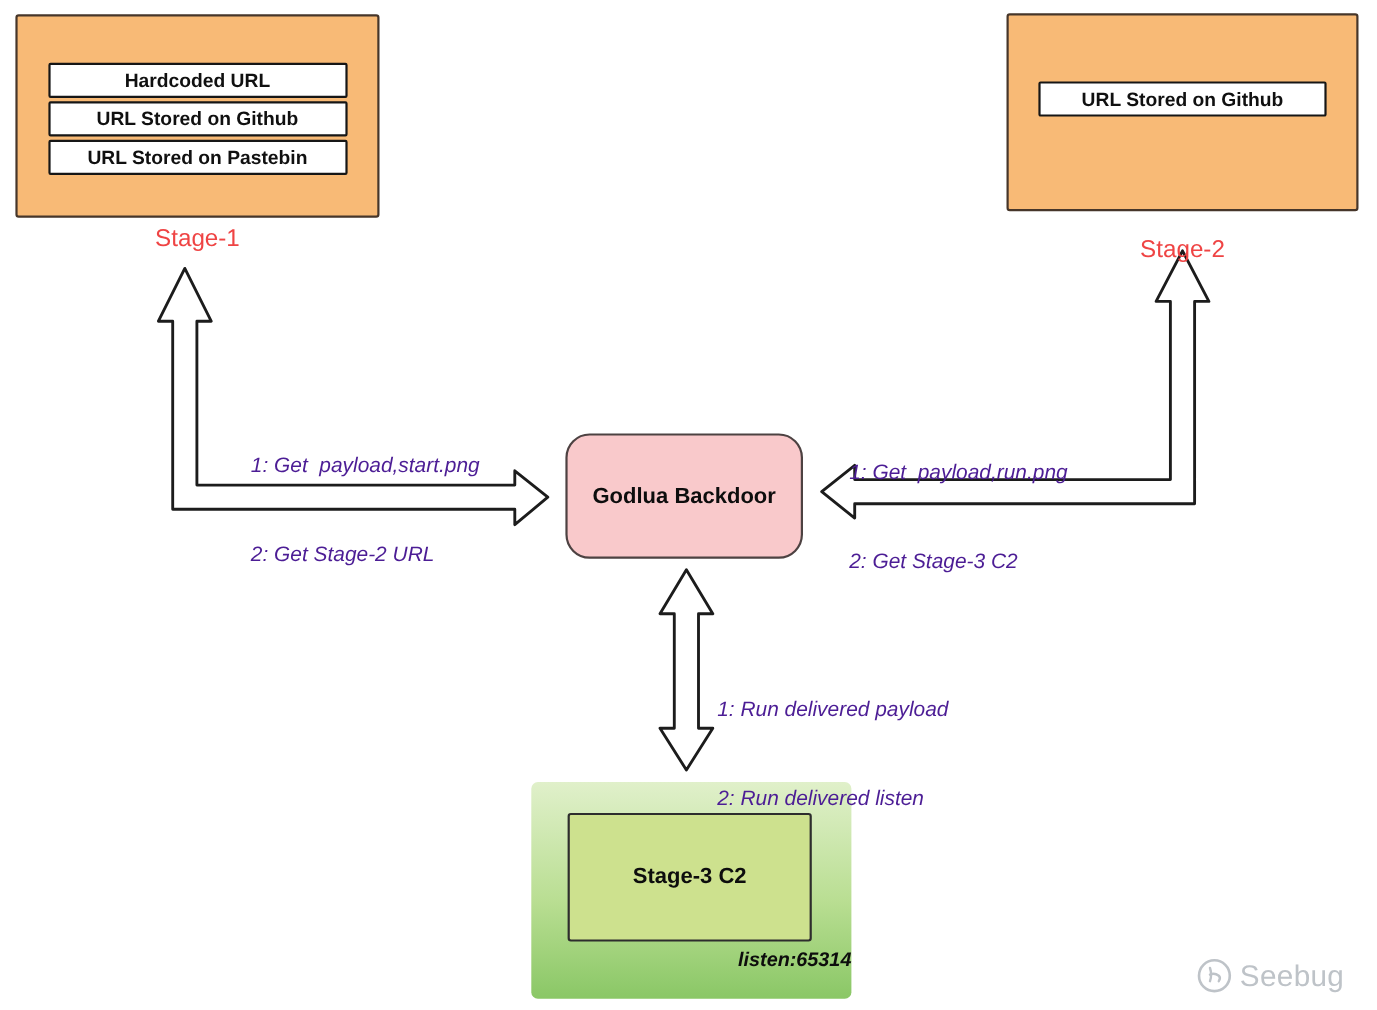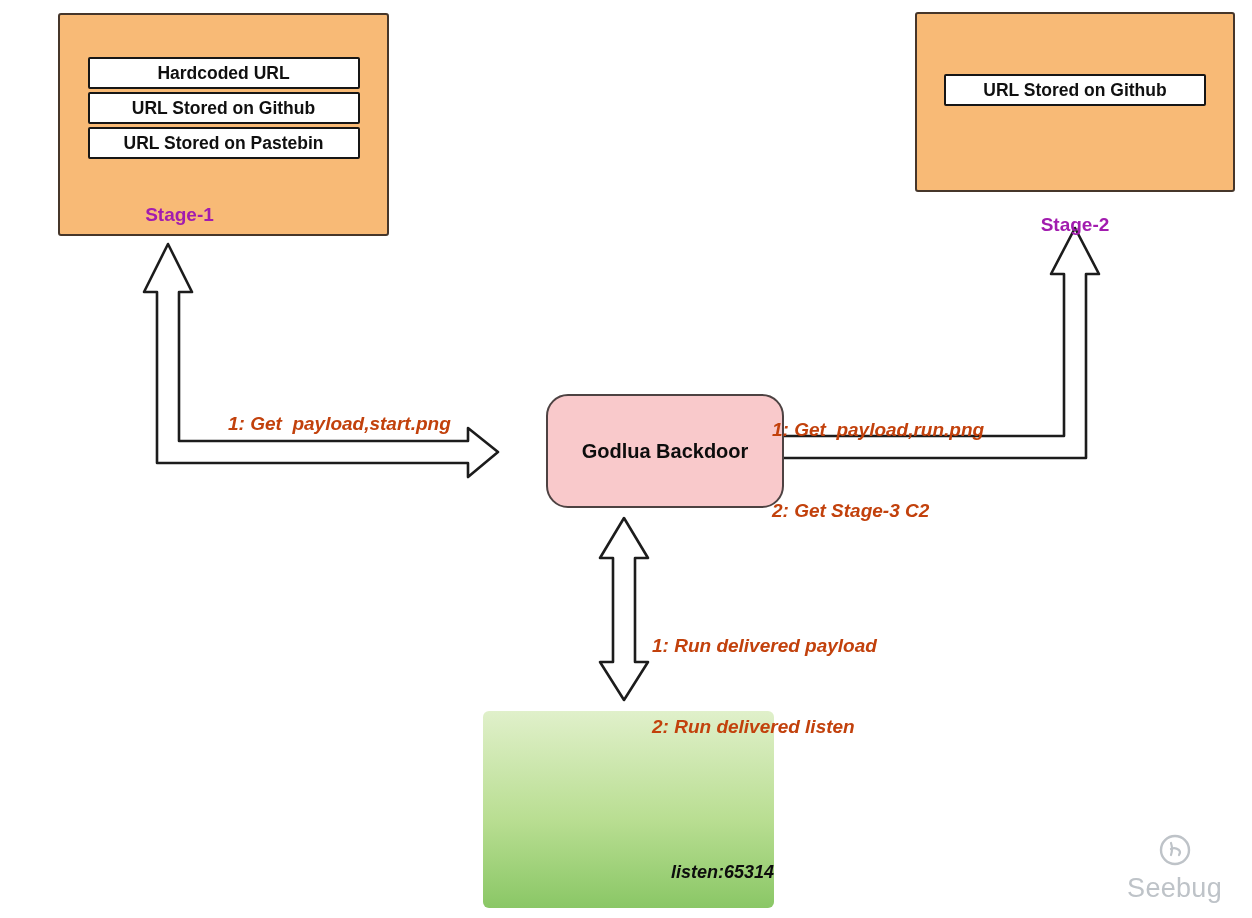--- a/index.html
+++ b/index.html
@@ -7,67 +7,67 @@
   body { font-family:"Liberation Sans", sans-serif; color:#111; }
 
   .canvas { position:relative; width:1252px; height:918px; background:#ffffff; overflow:hidden; }
 
   .arrows-layer { position:absolute; left:0; top:0; width:1252px; height:918px; }
   .arrow { fill:#ffffff; stroke:#1c1c1c; stroke-width:2.6; stroke-linejoin:round; }
 
   .node { position:absolute; border:2px solid #46362a; border-radius:3px; }
   .orange { background:#f8ba76; }
 
-  .stage1-node { left:14px; top:13px; width:331px; height:223px; padding-top:42px;margin-left:44px; }
+  .stage1-node { left:14px; top:13px; width:331px; height:185px; padding-top:42px; }
   .stage2-node { left:915px; top:12px; width:320px; height:180px; padding-top:60px; }
 
   .whitebox {
     background:#ffffff; border:2px solid #161616; border-radius:2px;
     width:272px; height:32px; margin:0 auto 3px auto;
     display:flex; align-items:center; justify-content:center;
     font-weight:bold; font-size:17.5px; color:#101010;
   }
   .stage2-node .whitebox { width:262px; }
 
-  .stage-label { position:absolute; font-weight:bold; font-size:19px; text-align:center; color:#a21caf; }
+  .stage-label { position:absolute; font-weight:normal; font-size:22px; text-align:center; color:#ef4444; }
   .stage1-label { left:14px; top:204px; width:331px; }
   .stage2-label { left:915px; top:203px; width:320px;margin-top:11px; }
 
   .backdoor-node {
-    position:absolute; left:514px; top:394px; width:238px; height:114px;
+    position:absolute; left:514px; top:394px; width:216px; height:114px;
     background:#f9c9cb; border:2px solid #4d4242; border-radius:22px;
     display:flex; align-items:center; justify-content:center;
-    font-weight:bold; font-size:20px; color:#0d0d0d;margin-left:32px;
+    font-weight:bold; font-size:20px; color:#0d0d0d;
   }
 
   .stage3-outer {
     position:absolute; left:483px; top:711px; width:291px; height:197px;
     background:linear-gradient(180deg, #e0f0ca 0%, #b9de92 55%, #8ac766 100%);
     border-radius:6px;
   }
   .stage3-inner {
     position:absolute; left:33px; top:28px; width:222px; height:117px;
     background:#cde18e; border:2px solid #2d2d2d; border-radius:3px;
     display:flex; align-items:center; justify-content:center;
     font-weight:bold; font-size:20px; color:#0d0d0d;
   }
   .listen-label {
     position:absolute; left:0; top:151px; width:100%; text-align:right;
     font-weight:bold; font-style:italic; font-size:18px; color:#0d0d0d;
   }
 
   .annotation {
-    position:absolute; font-weight:bold; font-style:italic; font-size:19px;
-    line-height:27px; color:#c2410c; white-space:pre;
+    position:absolute; font-weight:normal; font-style:italic; font-size:19px;
+    line-height:27px; color:#4c1d95; white-space:pre;
   }
   .ann-left   { left:228px; top:356px; }
   .ann-right  { left:772px; top:362px; }
   .ann-bottom { left:652px; top:578px; }
 
-  .watermark { position:absolute; right:30px; bottom:14px; display:flex; align-items:center; gap:6px; color:#bec3c8;flex-direction:column; }
+  .watermark { position:absolute; right:30px; bottom:14px; display:flex; align-items:center; gap:6px; color:#bec3c8; }
   .watermark-text { font-size:27px; font-weight:500; letter-spacing:0.3px; }
   .watermark svg { display:block; }
 </style>
 </head>
 <body>
 
 <div class="canvas">
 
   <svg class="arrows-layer" viewBox="0 0 1252 918" xmlns="http://www.w3.org/2000/svg">
     <path class="arrow" d="M 168 244 L 192 292 L 179 292 L 179 441 L 468 441 L 468 428 L 498 452 L 468 477 L 468 463 L 157 463 L 157 292 L 144 292 Z"></path>
@@ -83,25 +83,27 @@
   <div class="stage-label stage1-label">Stage-1</div>
 
   <div class="node orange stage2-node">
     <div class="whitebox">URL Stored on Github</div>
   </div>
   <div class="stage-label stage2-label">Stage-2</div>
 
   <div class="backdoor-node">Godlua Backdoor</div>
 
   <div class="stage3-outer">
+    <div class="stage3-inner">Stage-3 C2</div>
     <div class="listen-label">listen:65314</div>
   </div>
 
   <div class="annotation ann-left">
     <div>1: Get  payload,start.png</div>
+    <div>2: Get Stage-2 URL</div>
   </div>
   <div class="annotation ann-right">
     <div>1: Get  payload,run.png</div>
     <div>2: Get Stage-3 C2</div>
   </div>
   <div class="annotation ann-bottom">
     <div>1: Run delivered payload</div>
     <div>2: Run delivered listen</div>
   </div>
 

